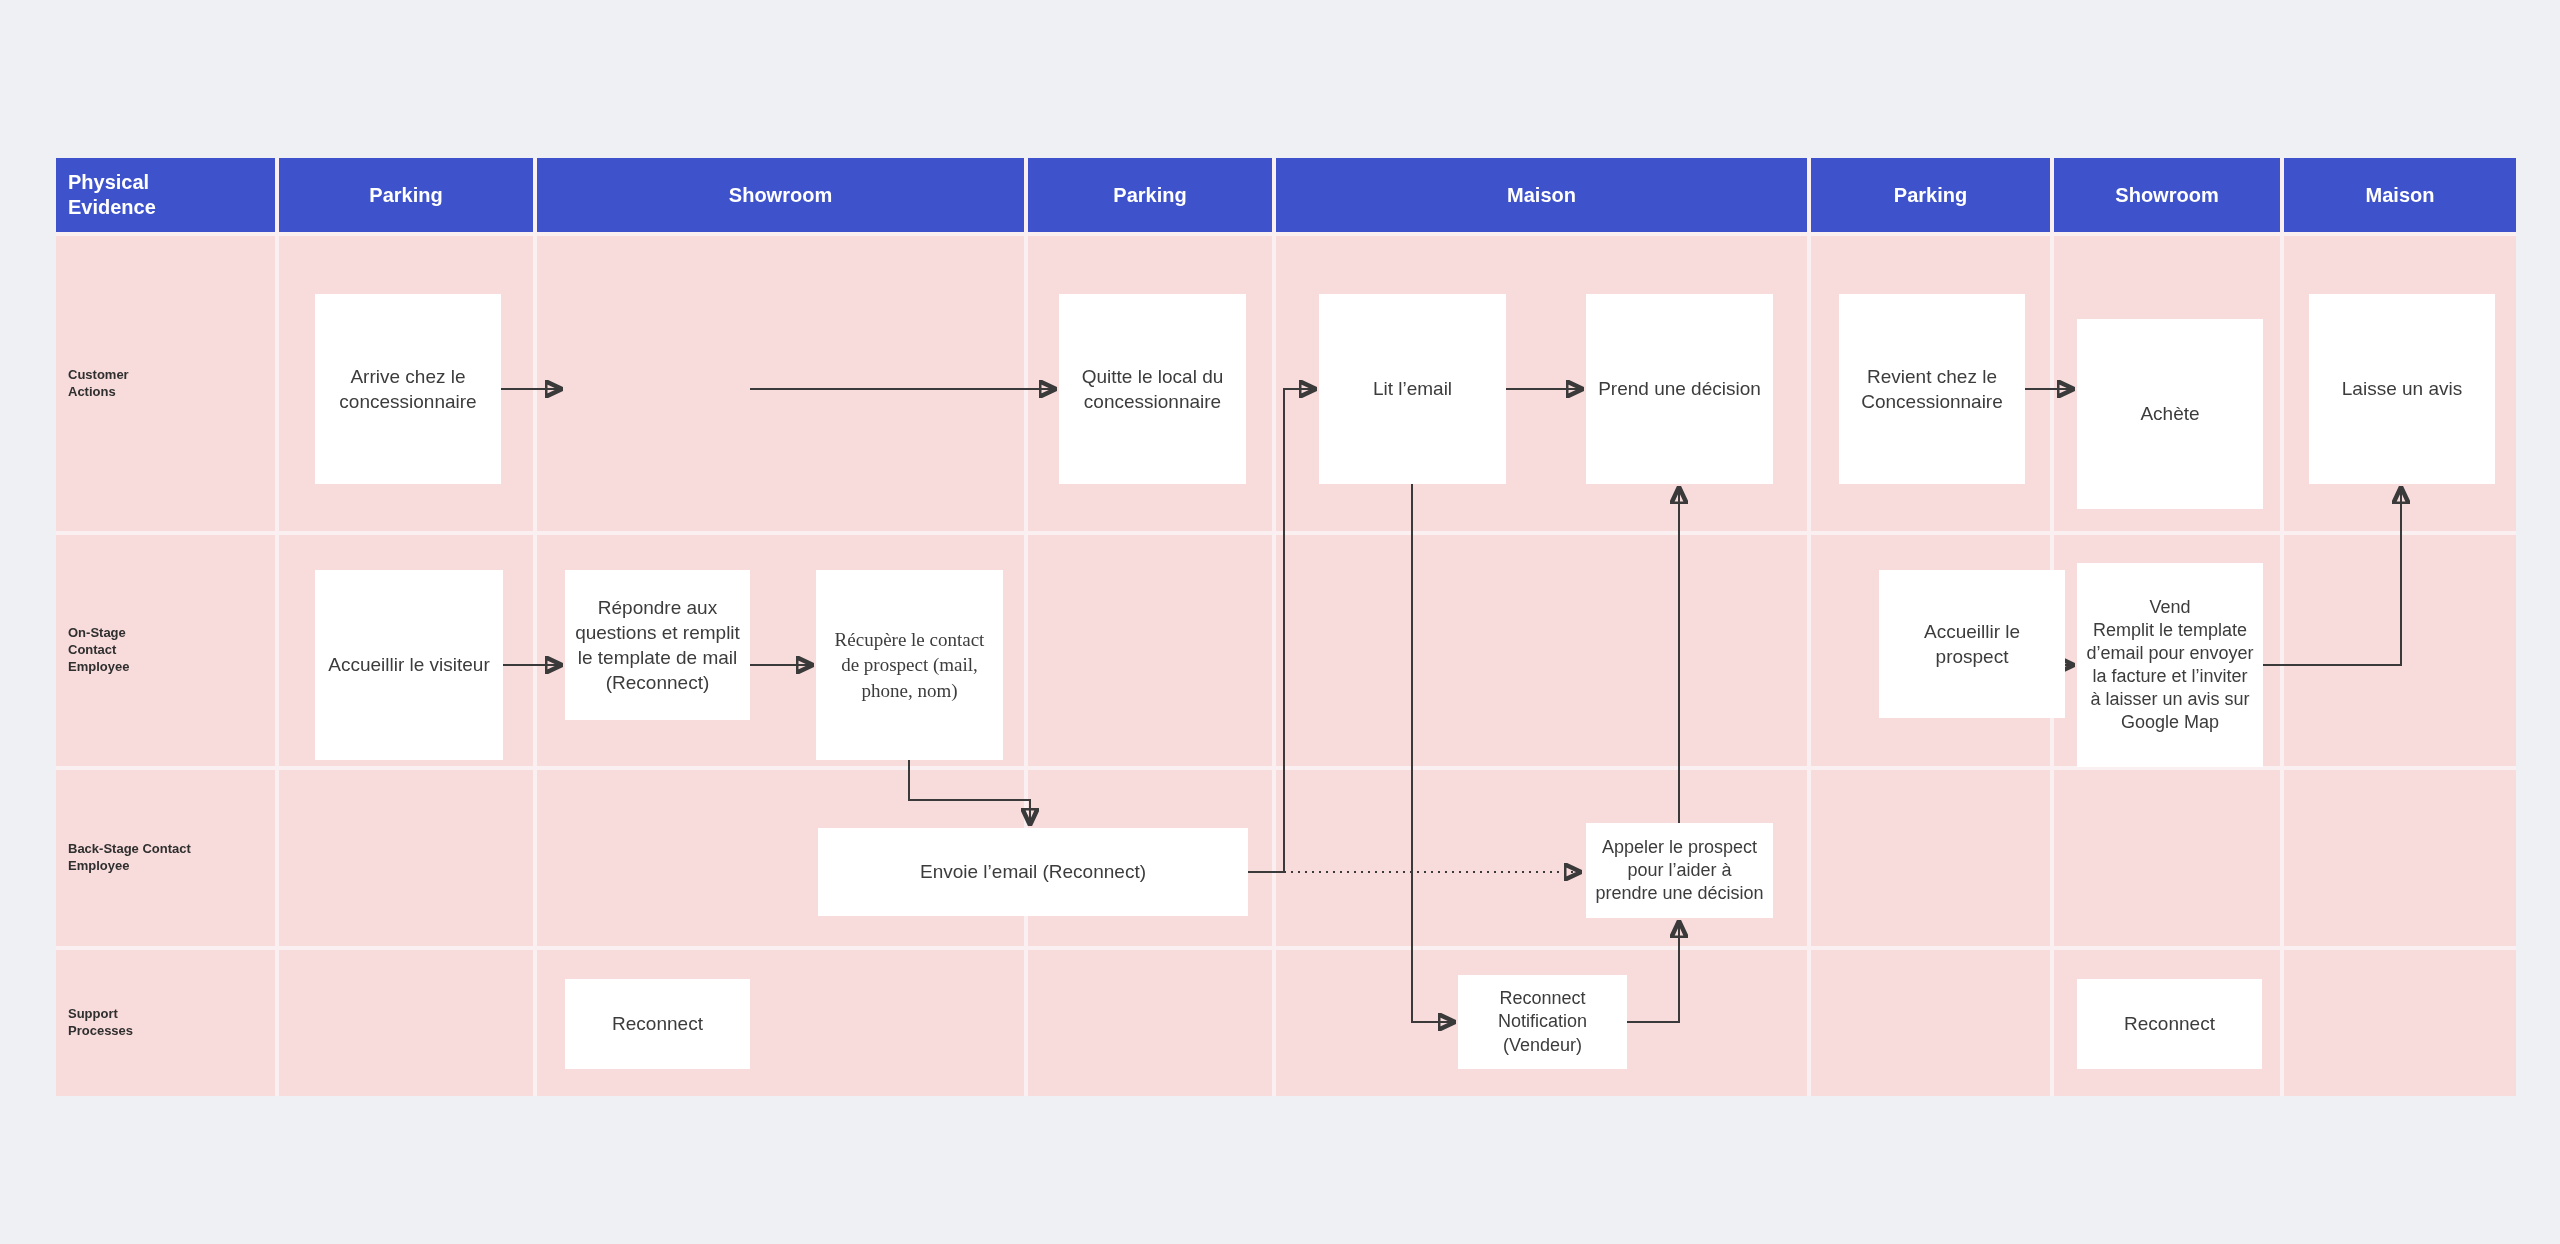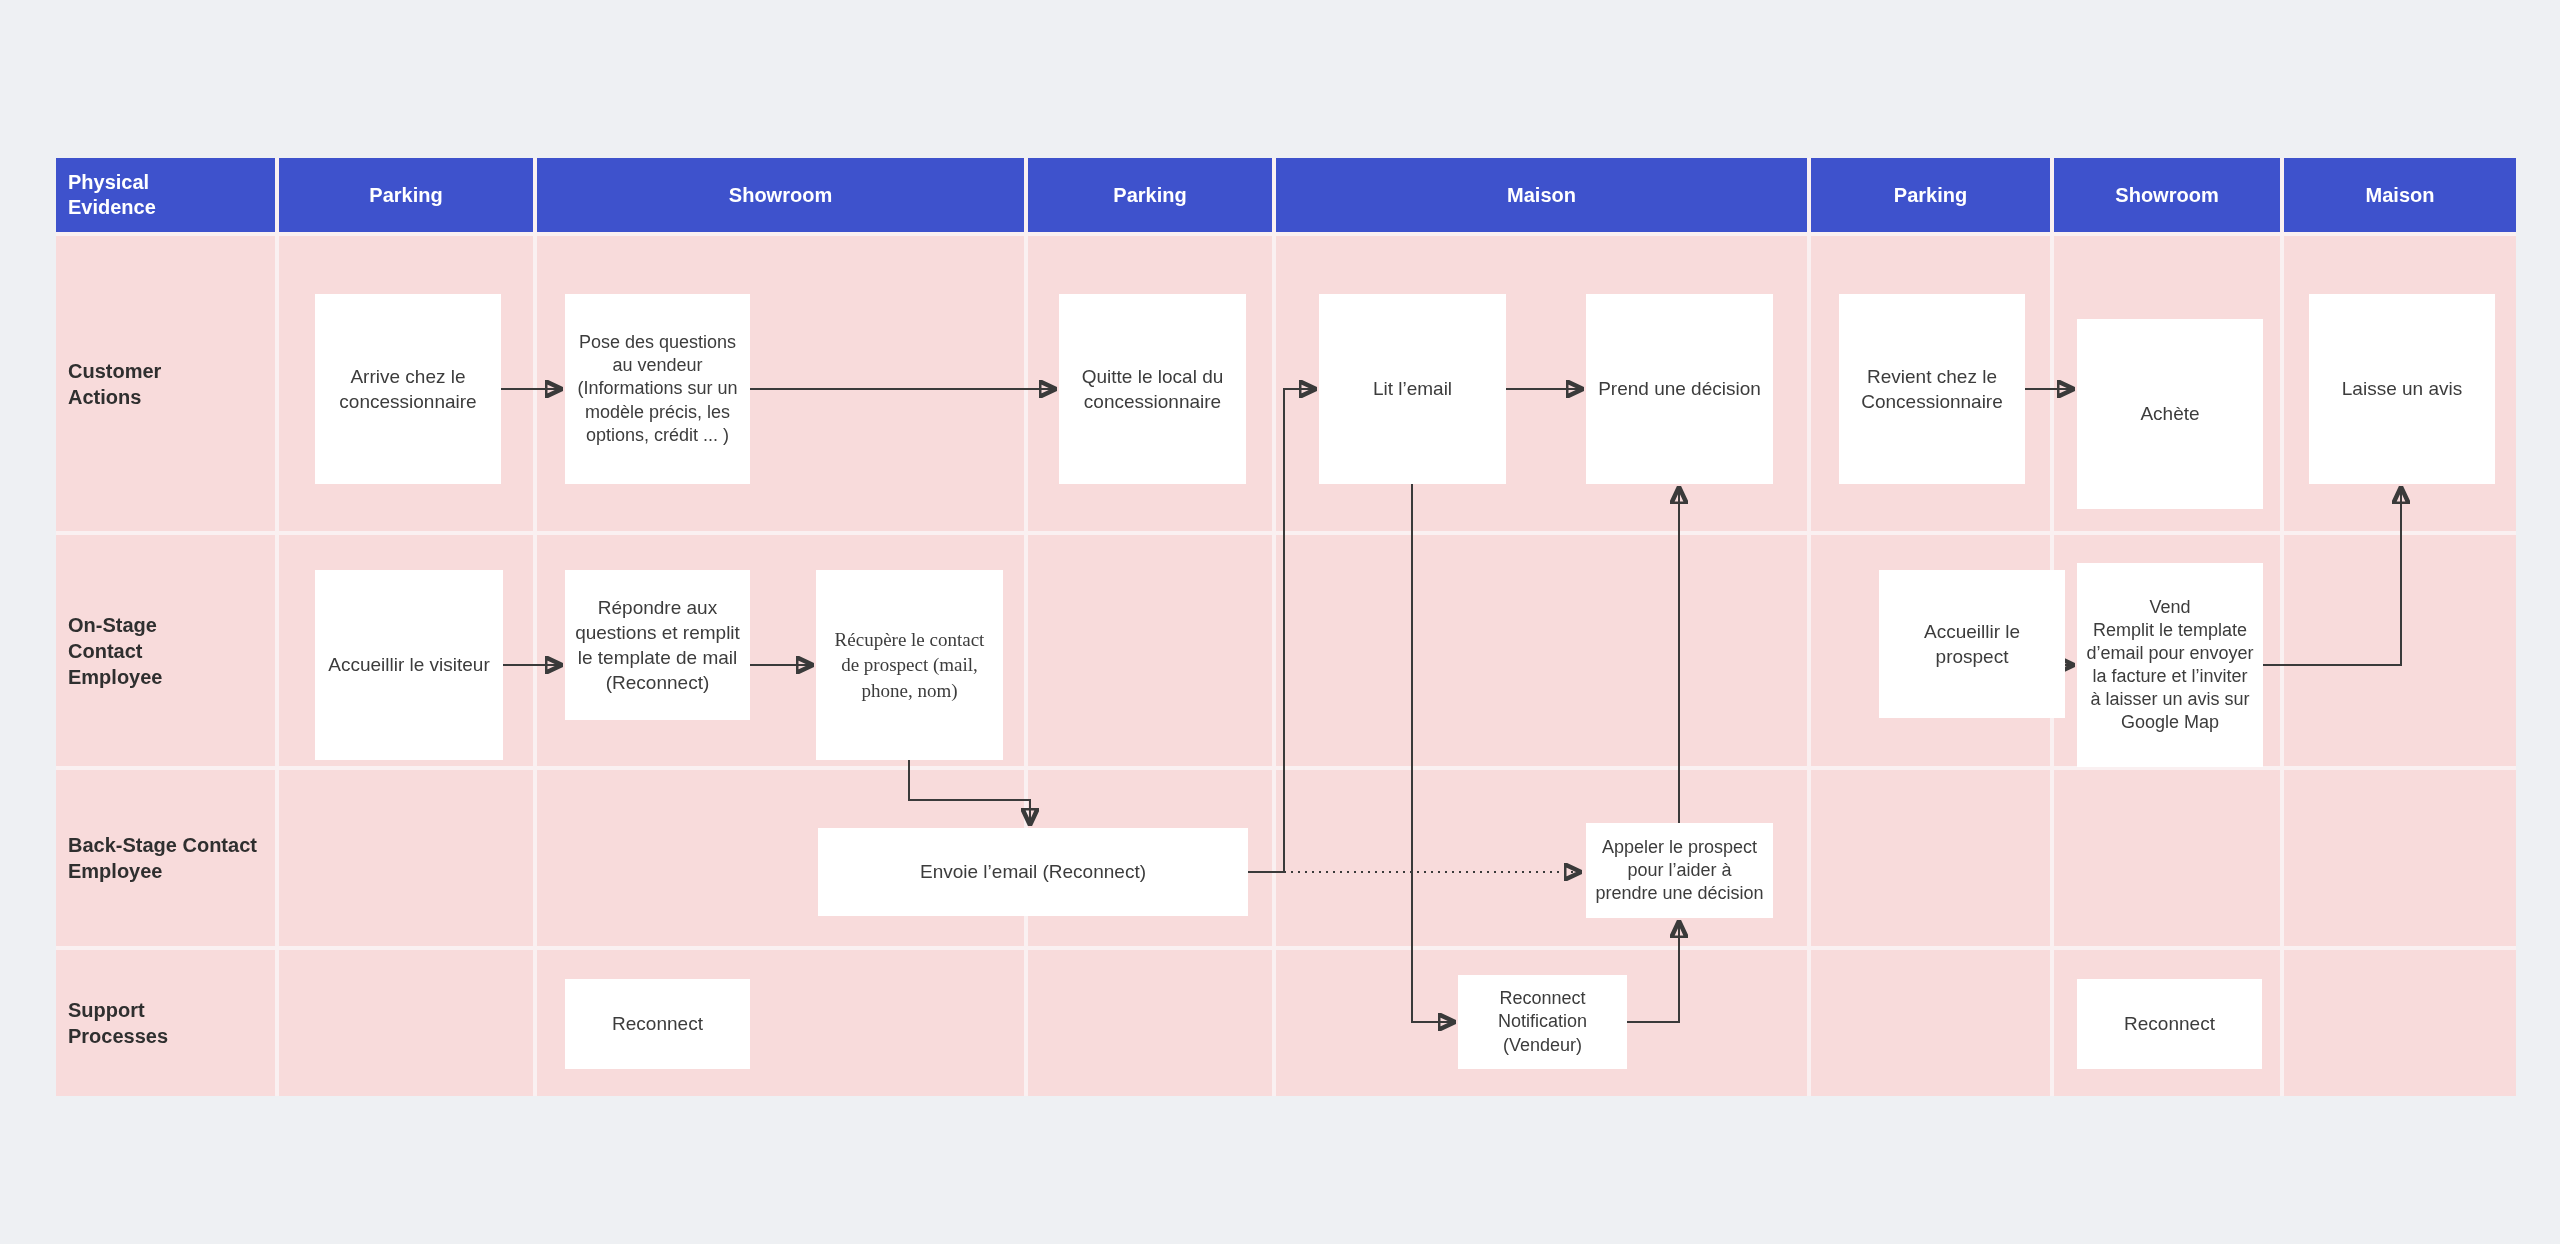--- a/index.html
+++ b/index.html
@@ -20,21 +20,21 @@
   .cell.head{
     background:#3e52cc;color:#ffffff;font-weight:bold;font-size:20px;
     display:flex;align-items:center;justify-content:center;text-align:center;
   }
   .cell.corner{
     justify-content:flex-start;text-align:left;padding-left:12px;
     white-space:pre-line;line-height:1.25;box-sizing:border-box;
   }
   .cell.lane{
     display:flex;align-items:center;padding-left:12px;
-    font-weight:bold;font-size:20px;color:#2f2f2f;
+    font-weight:bold;font-size:13px;color:#2f2f2f;
     white-space:pre-line;line-height:1.3;box-sizing:border-box;
   }
   .overlay{
     position:absolute;left:56px;top:158px;width:2460px;height:938px;
   }
   svg.connectors{position:absolute;left:0;top:0;pointer-events:none;}
   svg.connectors path{stroke:#3a3a3a;stroke-width:2;fill:none;}
   .node{
     position:absolute;background:#ffffff;color:#3c3c3c;
     display:flex;align-items:center;justify-content:center;
@@ -118,21 +118,20 @@
     <path d="M853,602 V642 H974 V666" marker-end="url(#arr)"></path>
     <path d="M1192,714 H1228 V231 H1259" marker-end="url(#arr)"></path>
     <path d="M1228,714 H1524" stroke-dasharray="2 5" marker-end="url(#arr)"></path>
     <path d="M1356,326 V864 H1398" marker-end="url(#arr)"></path>
     <path d="M1571,864 H1623 V764" marker-end="url(#arr)"></path>
     <path d="M1623,665 V330" marker-end="url(#arr)"></path>
     <path d="M2207,507 H2345 V330" marker-end="url(#arr)"></path>
   </svg>
 
   <div class="node" style="left:259px;top:136px;width:186px;height:190px;">Arrive chez le concessionnaire</div>
-  <div class="node small" style="left:509px;top:136px;width:185px;height:190px;">Pose des questions au vendeur (Informations sur un modèle précis, les options, crédit ... )</div>
   <div class="node" style="left:1003px;top:136px;width:187px;height:190px;">Quitte le local du concessionnaire</div>
   <div class="node" style="left:1263px;top:136px;width:187px;height:190px;">Lit l’email</div>
   <div class="node" style="left:1530px;top:136px;width:187px;height:190px;">Prend une décision</div>
   <div class="node" style="left:1783px;top:136px;width:186px;height:190px;">Revient chez le Concessionnaire</div>
   <div class="node" style="left:2021px;top:136px;width:186px;height:190px;margin-top:25px;">Achète</div>
   <div class="node" style="left:2253px;top:136px;width:186px;height:190px;">Laisse un avis</div>
 
   <div class="node" style="left:259px;top:412px;width:188px;height:190px;">Accueillir le visiteur</div>
   <div class="node" style="left:509px;top:412px;width:185px;height:150px;">Répondre aux questions et remplit le template de mail (Reconnect)</div>
   <div class="node" style="left:760px;top:412px;width:187px;height:190px;font-family:Liberation Serif, serif;">Récupère le contact de prospect (mail, phone, nom)</div>

